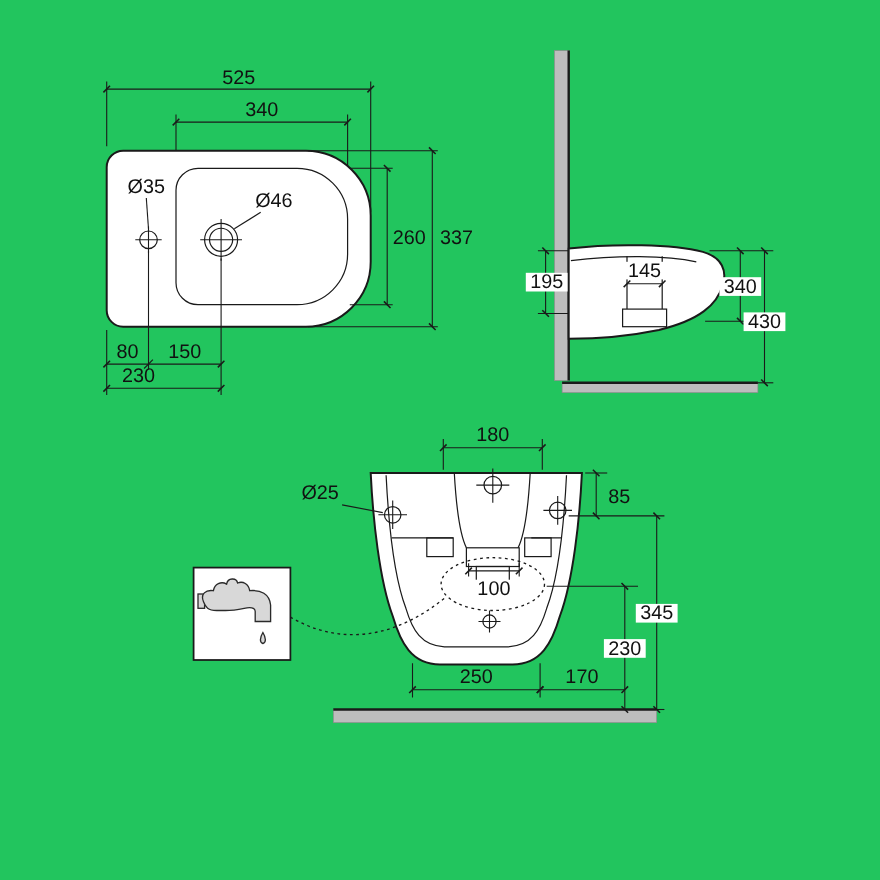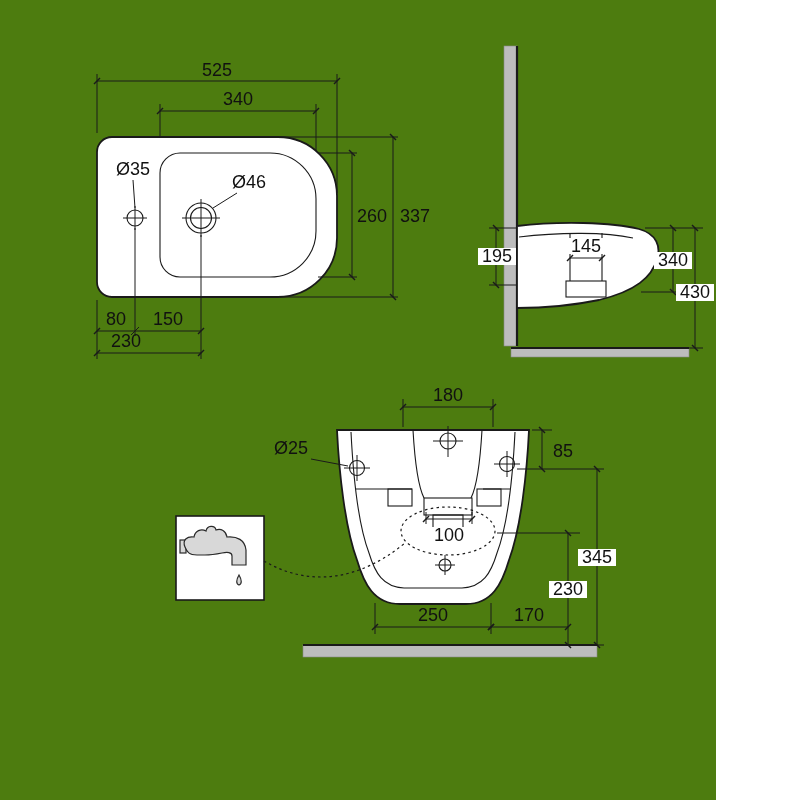--- a/index.html
+++ b/index.html
@@ -1,16 +1,16 @@
 <!DOCTYPE html>
 <html><head>
 <meta charset="utf-8">
 <style>
   html,body{margin:0;padding:0;background:#fff;}
-  #stage{position:relative;width:716px;height:800px;background:#4d7c0f;overflow:hidden;}
+  #stage{position:relative;width:800px;height:800px;background:#22c55e;overflow:hidden;}
   svg{position:absolute;left:0;top:0;}
   .oline{fill:#fff;stroke:#1a1a1a;stroke-width:1.8;}
   .thin{fill:none;stroke:#1a1a1a;stroke-width:1.1;}
   .dim{fill:none;stroke:#1a1a1a;stroke-width:1;marker-start:url(#tick);marker-end:url(#tick);}
   .ext{fill:none;stroke:#1a1a1a;stroke-width:1;}
   .heavy{fill:none;stroke:#1a1a1a;stroke-width:2.2;}
   .dash{fill:none;stroke:#1a1a1a;stroke-width:1.2;stroke-dasharray:2.5 3.2;}
   .grayfill{fill:#bdbdbd;stroke:#8a8a8a;stroke-width:0.6;}
   .tapfill{fill:#d8d8d8;stroke:#2a2a2a;stroke-width:1.2;}
   .mask{fill:#fff;stroke:none;}

